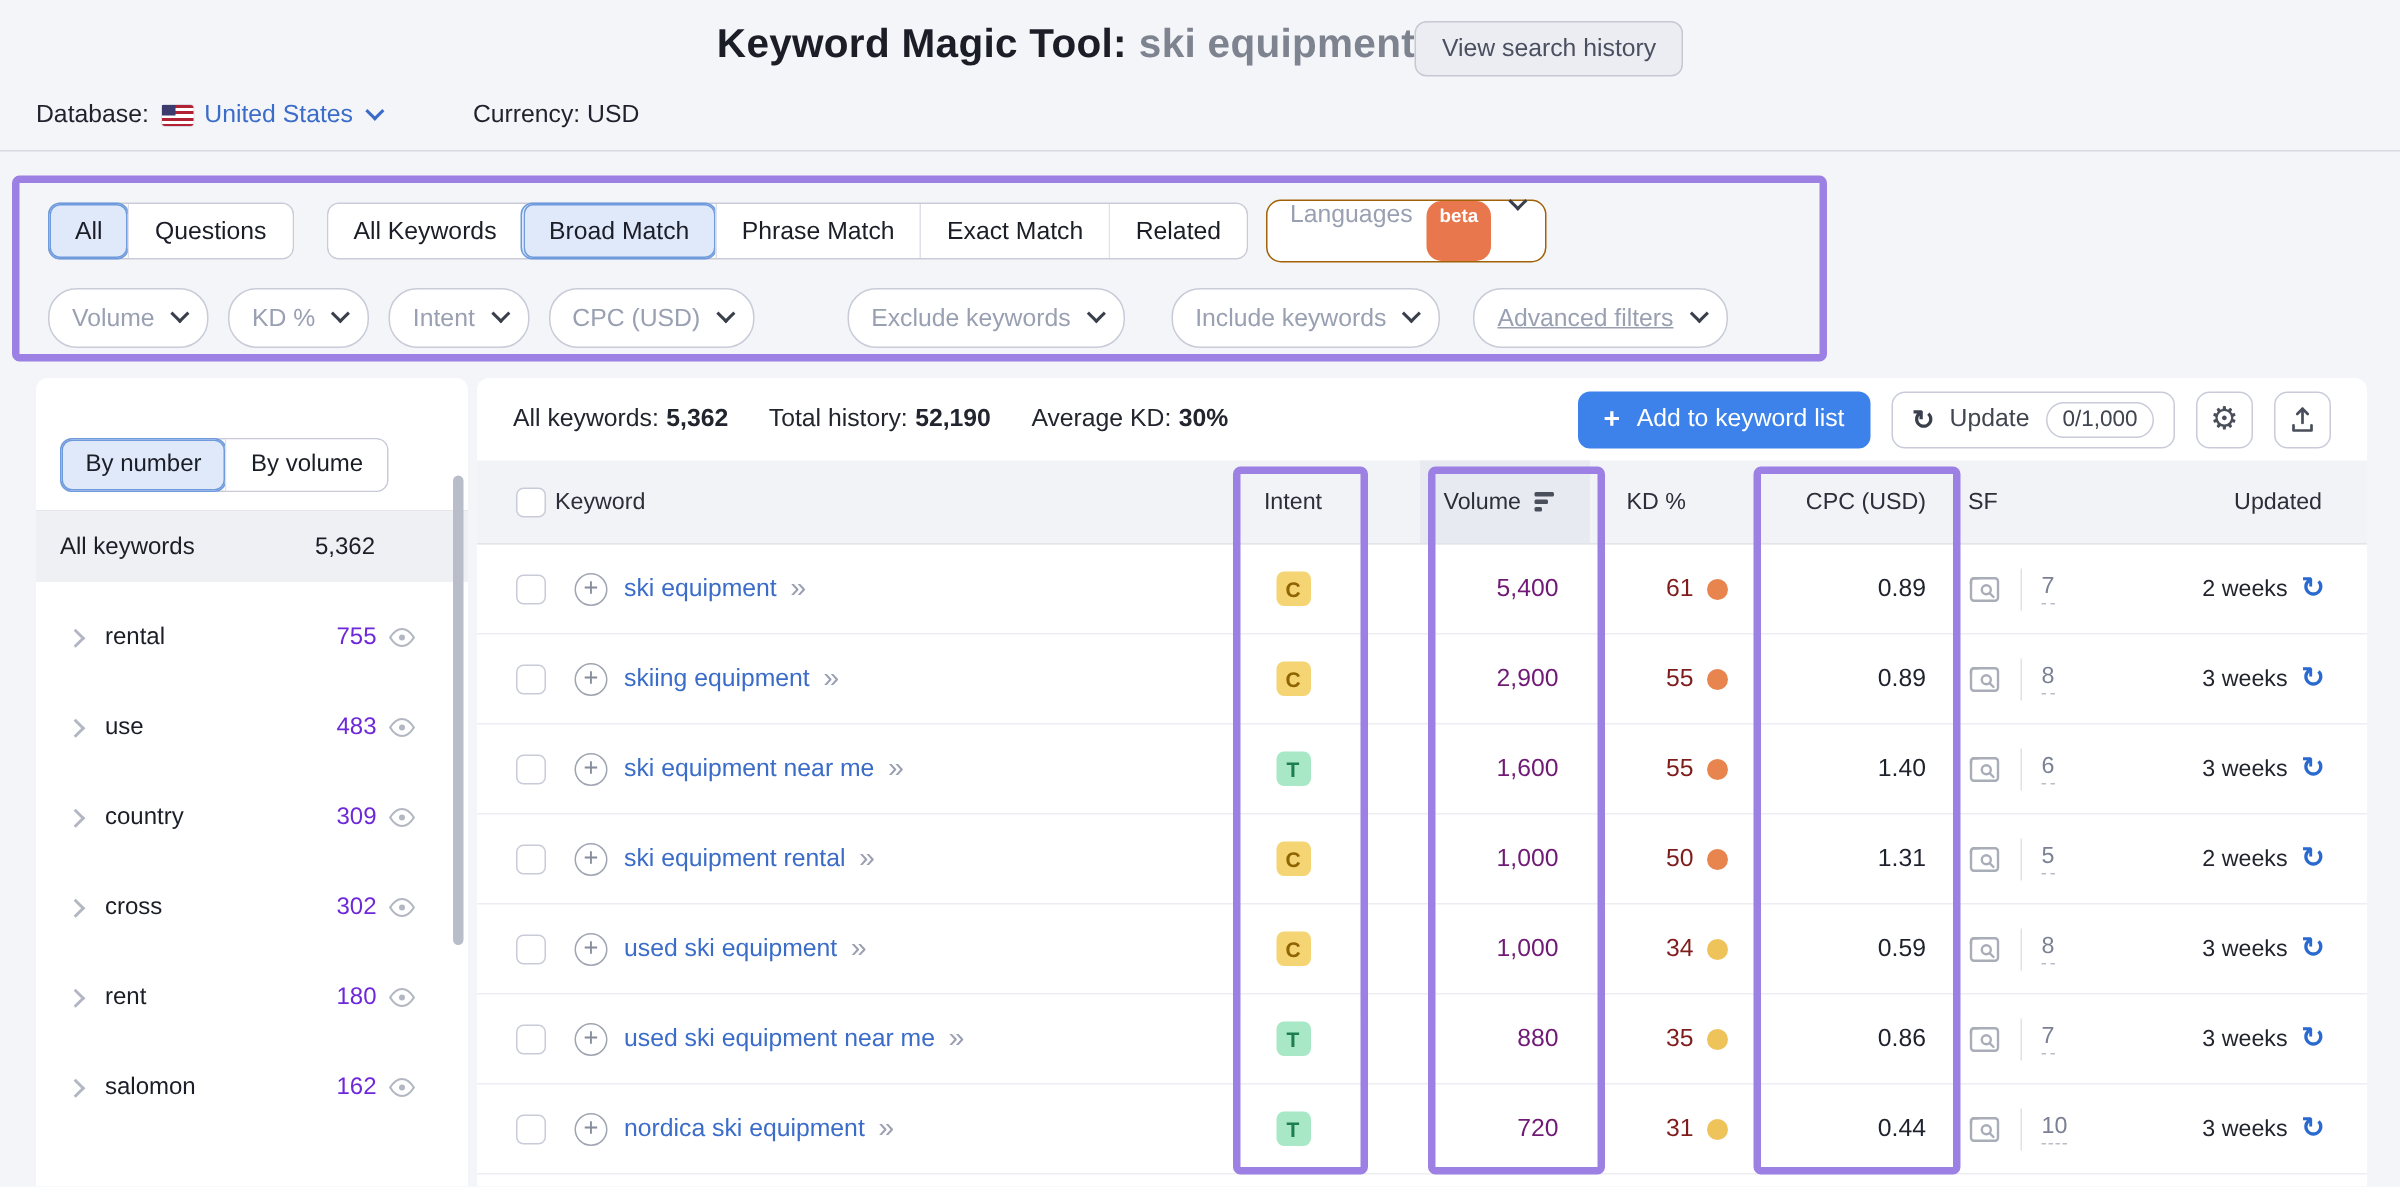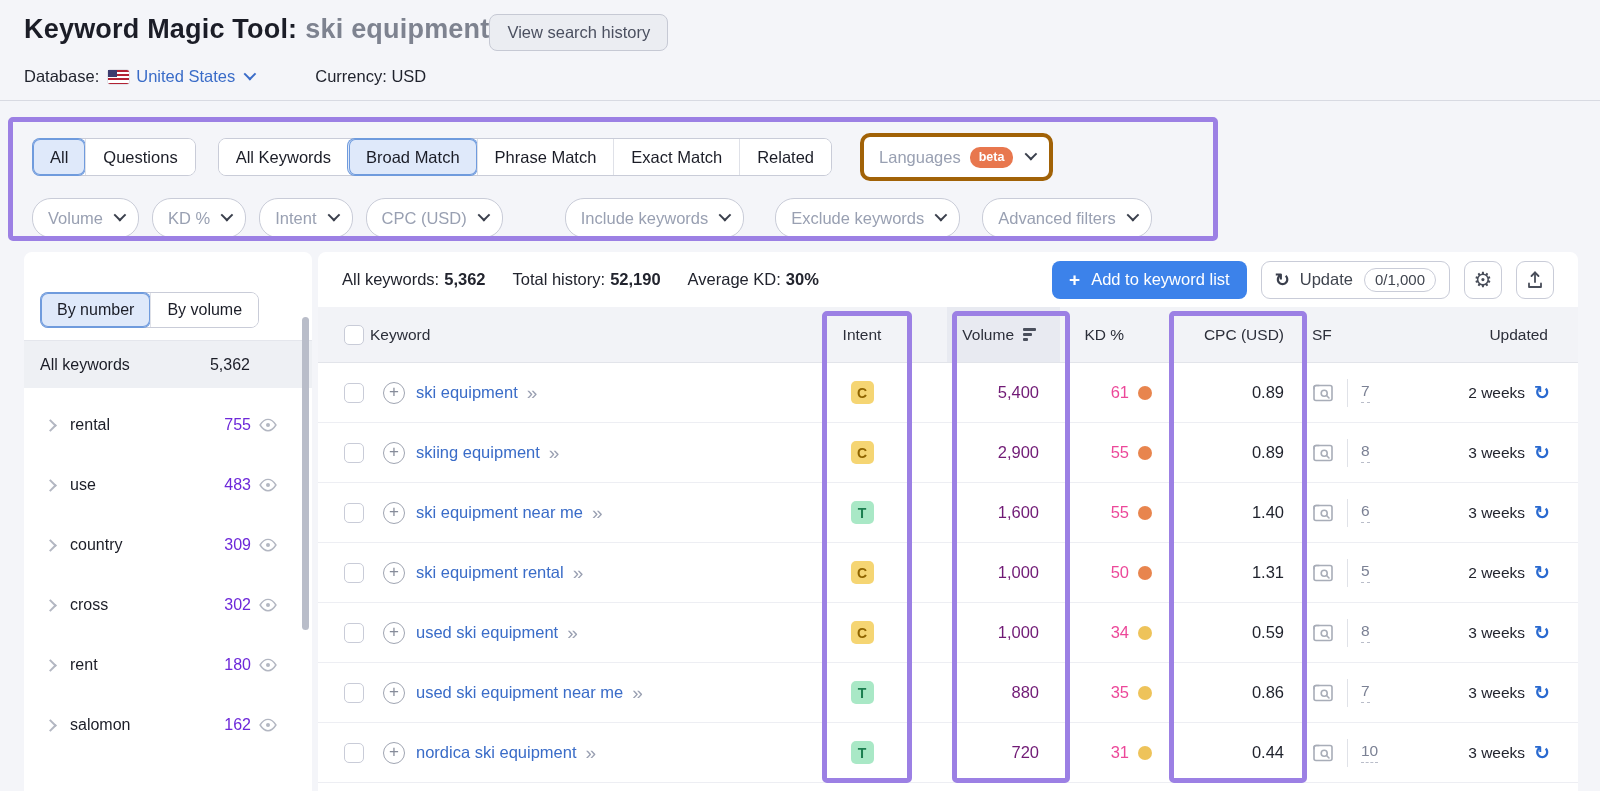--- a/index.html
+++ b/index.html
@@ -1,21 +1,21 @@
 <!DOCTYPE html>
 <html style="--accent-purple: #9c80e4; --primary-blue: #3c82ea; --link-blue: #3a6cc8; --selected-bg: #dfe9fa; --selected-border: #6f9bdd; --beta-orange: #e8774e; --kd-orange: #e8854e; --kd-yellow: #eec35a; --intent-c-bg: #f5d573; --intent-c-fg: #8f6400; --intent-t-bg: #a9e8c6; --intent-t-fg: #1d7f50;"><head>
 <meta charset="utf-8">
 <style>
   html,body{margin:0;padding:0;background:#f4f5f9;}
   .page{position:relative;width:1600px;height:791px;background:#f4f5f9;overflow:hidden;
         font-family:"Liberation Sans","DejaVu Sans",sans-serif;color:#1f222c;}
 
   
   .hdr{position:absolute;left:24px;top:14px;right:24px;}
-  .title-line{display:flex;align-items:flex-start;justify-content:flex-start;}
+  .title-line{display:flex;align-items:flex-start;justify-content:center;}
   .title{font-size:27px;font-weight:700;color:#1b1d27;letter-spacing:.2px;}
   .title .query{color:#7e8390;font-weight:600;margin-left:8px;}
   .ghost-btn{display:inline-flex;align-items:center;height:37px;padding:0 17px;border:1px solid #c6c9d4;
         border-radius:8px;background:#ebedf2;color:#4b5060;font-size:16.5px;font-family:inherit;cursor:pointer;}
   .meta-line{display:flex;align-items:center;margin-top:16px;font-size:16.5px;color:#1f222c;}
   .flag{position:relative;width:21px;height:14px;border-radius:2px;margin:0 7px 0 9px;display:inline-block;
         background:repeating-linear-gradient(180deg,#b22234 0 2.1px,#fff 2.1px 4.2px);box-shadow:0 0 0 .5px #d0d2da;}
   .flag::before{content:"";position:absolute;left:0;top:0;width:9px;height:7px;background:#3c3b6e;}
   .db-link{display:inline-flex;align-items:center;color:var(--link-blue,#3a6cc8);cursor:pointer;}
   .chev{display:inline-block;width:7px;height:7px;border-right:2px solid #3a3f4c;border-bottom:2px solid #3a3f4c;
@@ -28,33 +28,33 @@
   .filters{position:absolute;left:32px;top:133px;}
   .seg-row{display:flex;align-items:center;}
   .seg-group{display:inline-flex;border:1px solid #c9ccd8;border-radius:8px;background:#fff;height:38px;box-sizing:border-box;}
   .seg{display:inline-flex;align-items:center;padding:0 17px;font-size:16.5px;color:#1b1d27;background:#fff;
         border-left:1px solid #dfe1e8;cursor:pointer;white-space:nowrap;}
   .seg:first-child{border-left:none;border-radius:7px 0 0 7px;}
   .seg:last-child{border-radius:0 7px 7px 0;}
   .seg.selected{background:var(--selected-bg,#dfe9fa);box-shadow:0 0 0 1px var(--selected-border,#6f9bdd) inset, 0 0 0 1px var(--selected-border,#6f9bdd);
         border-left-color:transparent;border-radius:7px;}
   .grp2{margin-left:22px;}
-  .lang-btn{display:inline-flex;align-items:center;margin-left:28px;height:40px;padding:0 15px;background:#fff;
-        border:4px solid #a16207;border-radius:10px;cursor:pointer;}
+  .lang-btn{display:inline-flex;margin-left:12px;height:40px;padding:0 15px;background:#fff;
+        border:1px solid #a16207;border-radius:10px;cursor:pointer;}
   .lang-btn .lbl{font-size:16.5px;color:#99a0b2;}
   .beta-pill{margin-left:9px;background:var(--beta-orange,#e8774e);color:#fff;font-size:12.5px;font-weight:700;
         padding:3px 9px 4px;border-radius:10px;}
   .lang-btn .chev{margin-left:12px;}
   .pill-row{display:flex;align-items:center;margin-top:17px;}
   .pill{display:inline-flex;align-items:center;height:38px;padding:0 15px;border:1px solid #c9ccd8;border-radius:19px;
         background:#fff;font-size:16.5px;color:#99a0b2;margin-right:13px;cursor:pointer;white-space:nowrap;}
   .pill .chev{margin-left:11px;}
   .pill:nth-child(5){margin-left:49px;}
   .pill:nth-child(6){margin-left:18px;}
-  .pill:nth-child(7){margin-left:9px;}
+  .pill:nth-child(7){margin-left:9px;text-decoration:underline;}
 
   
   .pbox{position:absolute;border:5px solid var(--accent-purple,#9c80e4);border-radius:5px;pointer-events:none;z-index:40;}
   .pbox.filters-box{left:8px;top:117px;width:1200px;height:114px;}
   .pbox.intent-box{left:822px;top:311px;width:80px;height:462px;}
   .pbox.volume-box{left:952px;top:311px;width:108px;height:462px;}
   .pbox.cpc-box{left:1169px;top:311px;width:128px;height:462px;}
 
   
   .side-card{position:absolute;left:24px;top:252px;width:288px;height:539px;background:#fff;border-radius:8px 8px 0 0;}
@@ -112,21 +112,21 @@
 
   .plus-circle{width:22px;height:22px;border:1.5px solid #a0a5b2;border-radius:50%;box-sizing:border-box;position:relative;flex:none;margin-right:11px;cursor:pointer;}
   .plus-circle::before{content:"+";position:absolute;left:50%;top:50%;transform:translate(-50%,-54%);color:#868c9a;font-size:17px;}
   .kw-link{color:var(--link-blue,#3a6cc8);cursor:pointer;white-space:nowrap;}
   .dbl-chev{color:#9aa0b2;font-size:19px;margin-left:9px;cursor:pointer;}
   .intent-badge{width:23px;height:23px;border-radius:5px;display:inline-flex;align-items:center;justify-content:center;
         font-size:14px;font-weight:700;}
   .intent-C{background:var(--intent-c-bg,#f5d573);color:var(--intent-c-fg,#8f6400);}
   .intent-T{background:var(--intent-t-bg,#a9e8c6);color:var(--intent-t-fg,#1d7f50);}
   .c-vol{justify-content:flex-end;padding-right:21px;color:#701a75;}
-  .c-kd{justify-content:flex-end;padding-right:17px;color:#ec4899;}
+  .c-kd{justify-content:flex-end;padding-right:17px;color:#7f1d1d;}
   .kd-dot{width:14px;height:14px;border-radius:50%;margin-left:9px;flex:none;}
   .dot-orange{background:var(--kd-orange,#e8854e);}
   .dot-yellow{background:var(--kd-yellow,#eec35a);}
   .c-cpc{justify-content:flex-end;padding-right:13px;color:#1f222c;}
   .c-sf{padding-left:15px;}
   .sf-div{width:1px;height:28px;background:#e0e2e8;margin:0 13px;}
   .sf-num{color:#7b8194;font-size:15.5px;border-bottom:1.5px dashed #b9bdc9;padding-bottom:2px;cursor:pointer;}
   .c-upd{justify-content:flex-end;padding-right:28px;font-size:15.5px;color:#22242e;}
   .refresh-icon{color:#2a6ad0;font-size:19px;font-weight:700;margin-left:9px;cursor:pointer;}
 </style>
@@ -200,25 +200,25 @@
   </div>
         <div class="pill">
     <span class="pill-label">Intent</span>
     <span class="chev"></span>
   </div>
         <div class="pill">
     <span class="pill-label">CPC (USD)</span>
     <span class="chev"></span>
   </div>
         <div class="pill">
+    <span class="pill-label">Exclude keywords</span>
+    <span class="chev"></span>
+  </div>
+        <div class="pill">
     <span class="pill-label">Include keywords</span>
-    <span class="chev"></span>
-  </div>
-        <div class="pill">
-    <span class="pill-label">Exclude keywords</span>
     <span class="chev"></span>
   </div>
         <div class="pill">
     <span class="pill-label">Advanced filters</span>
     <span class="chev"></span>
   </div>
       </div>
   </div>
 
   <aside class="side-card">

